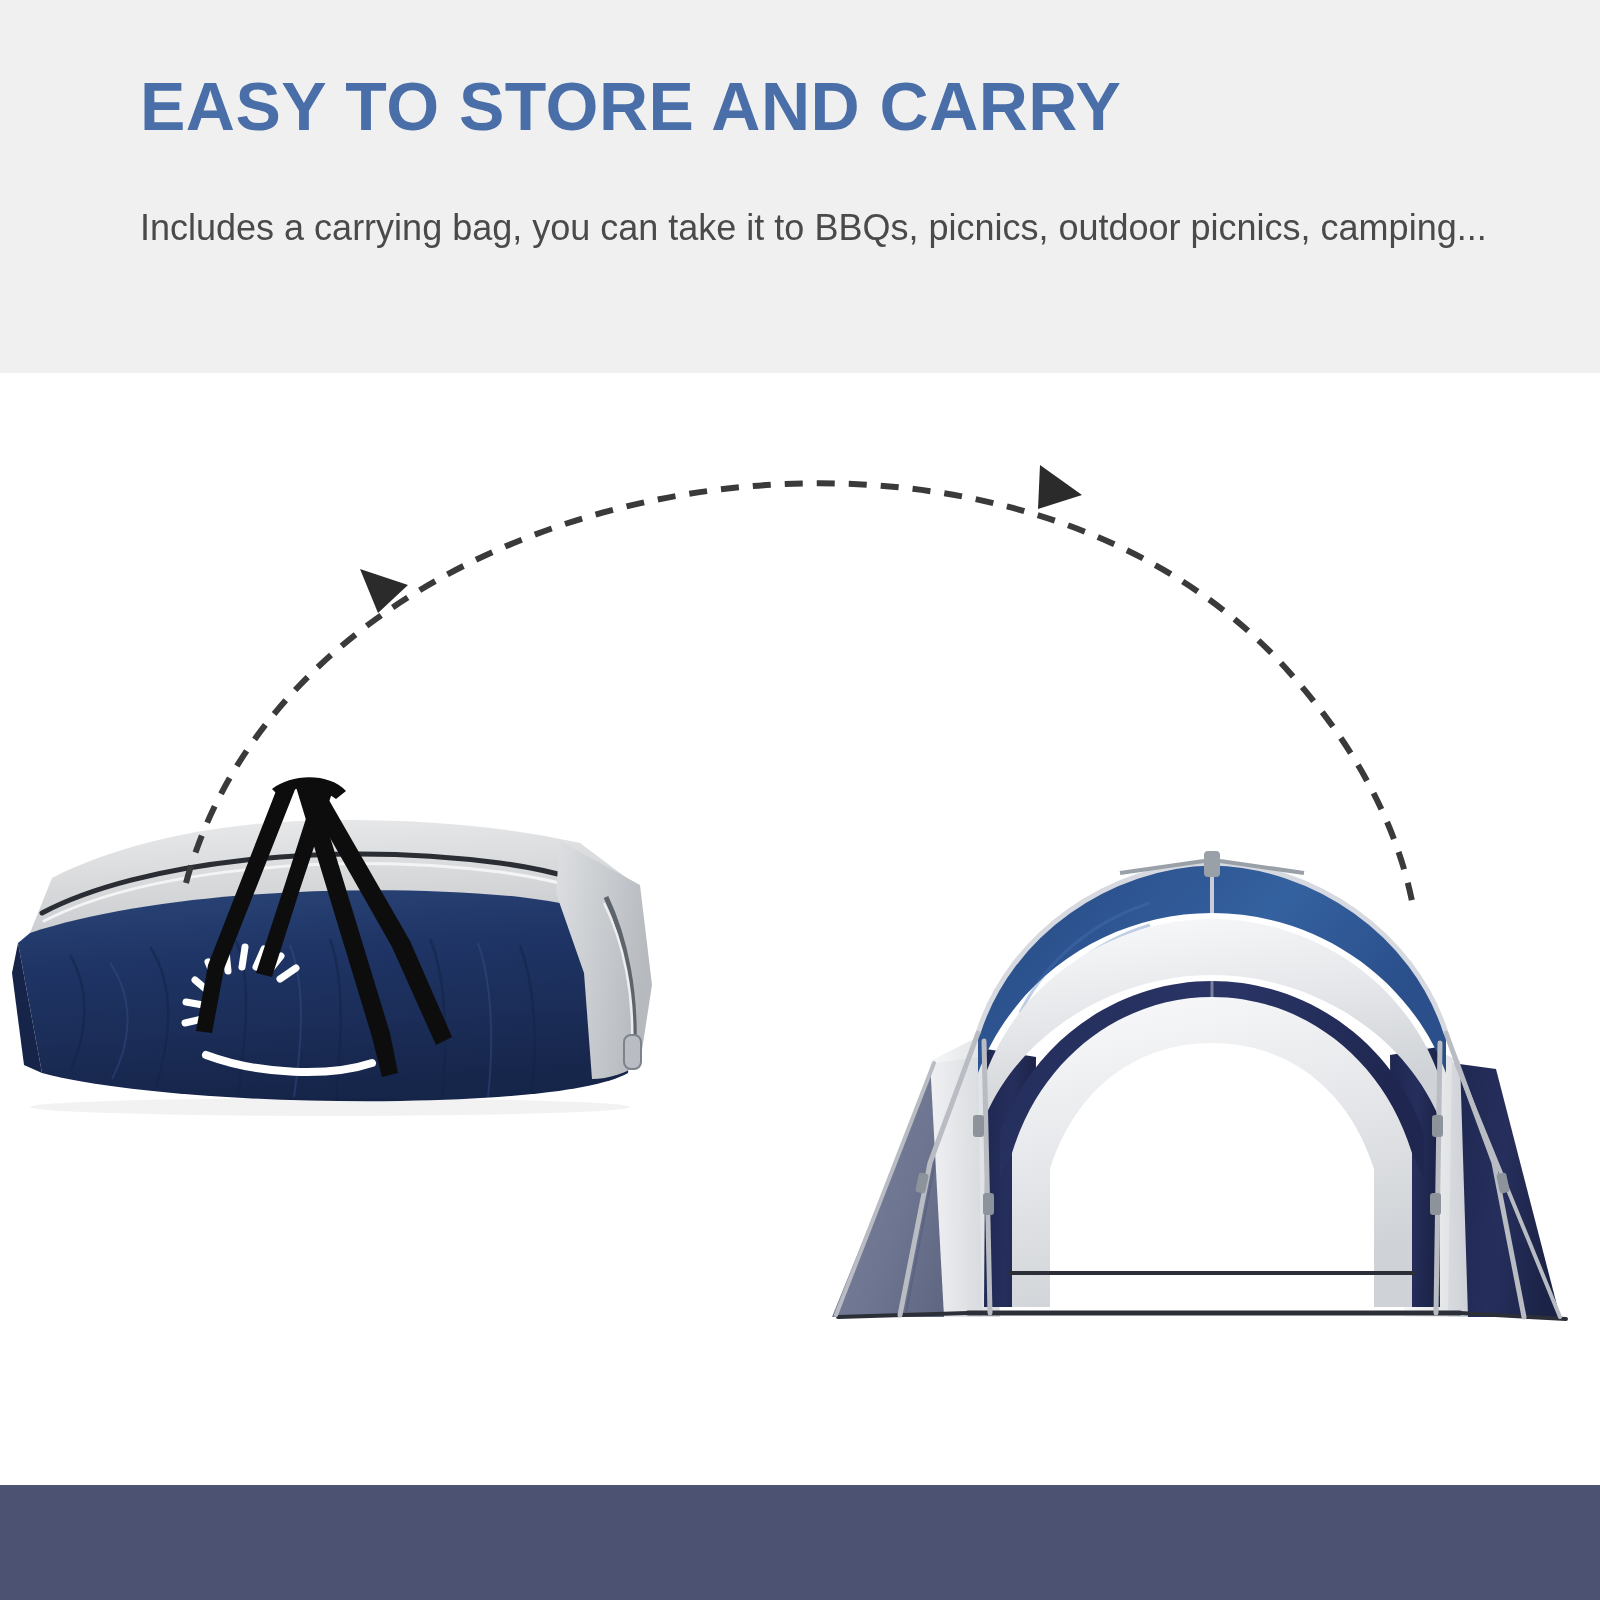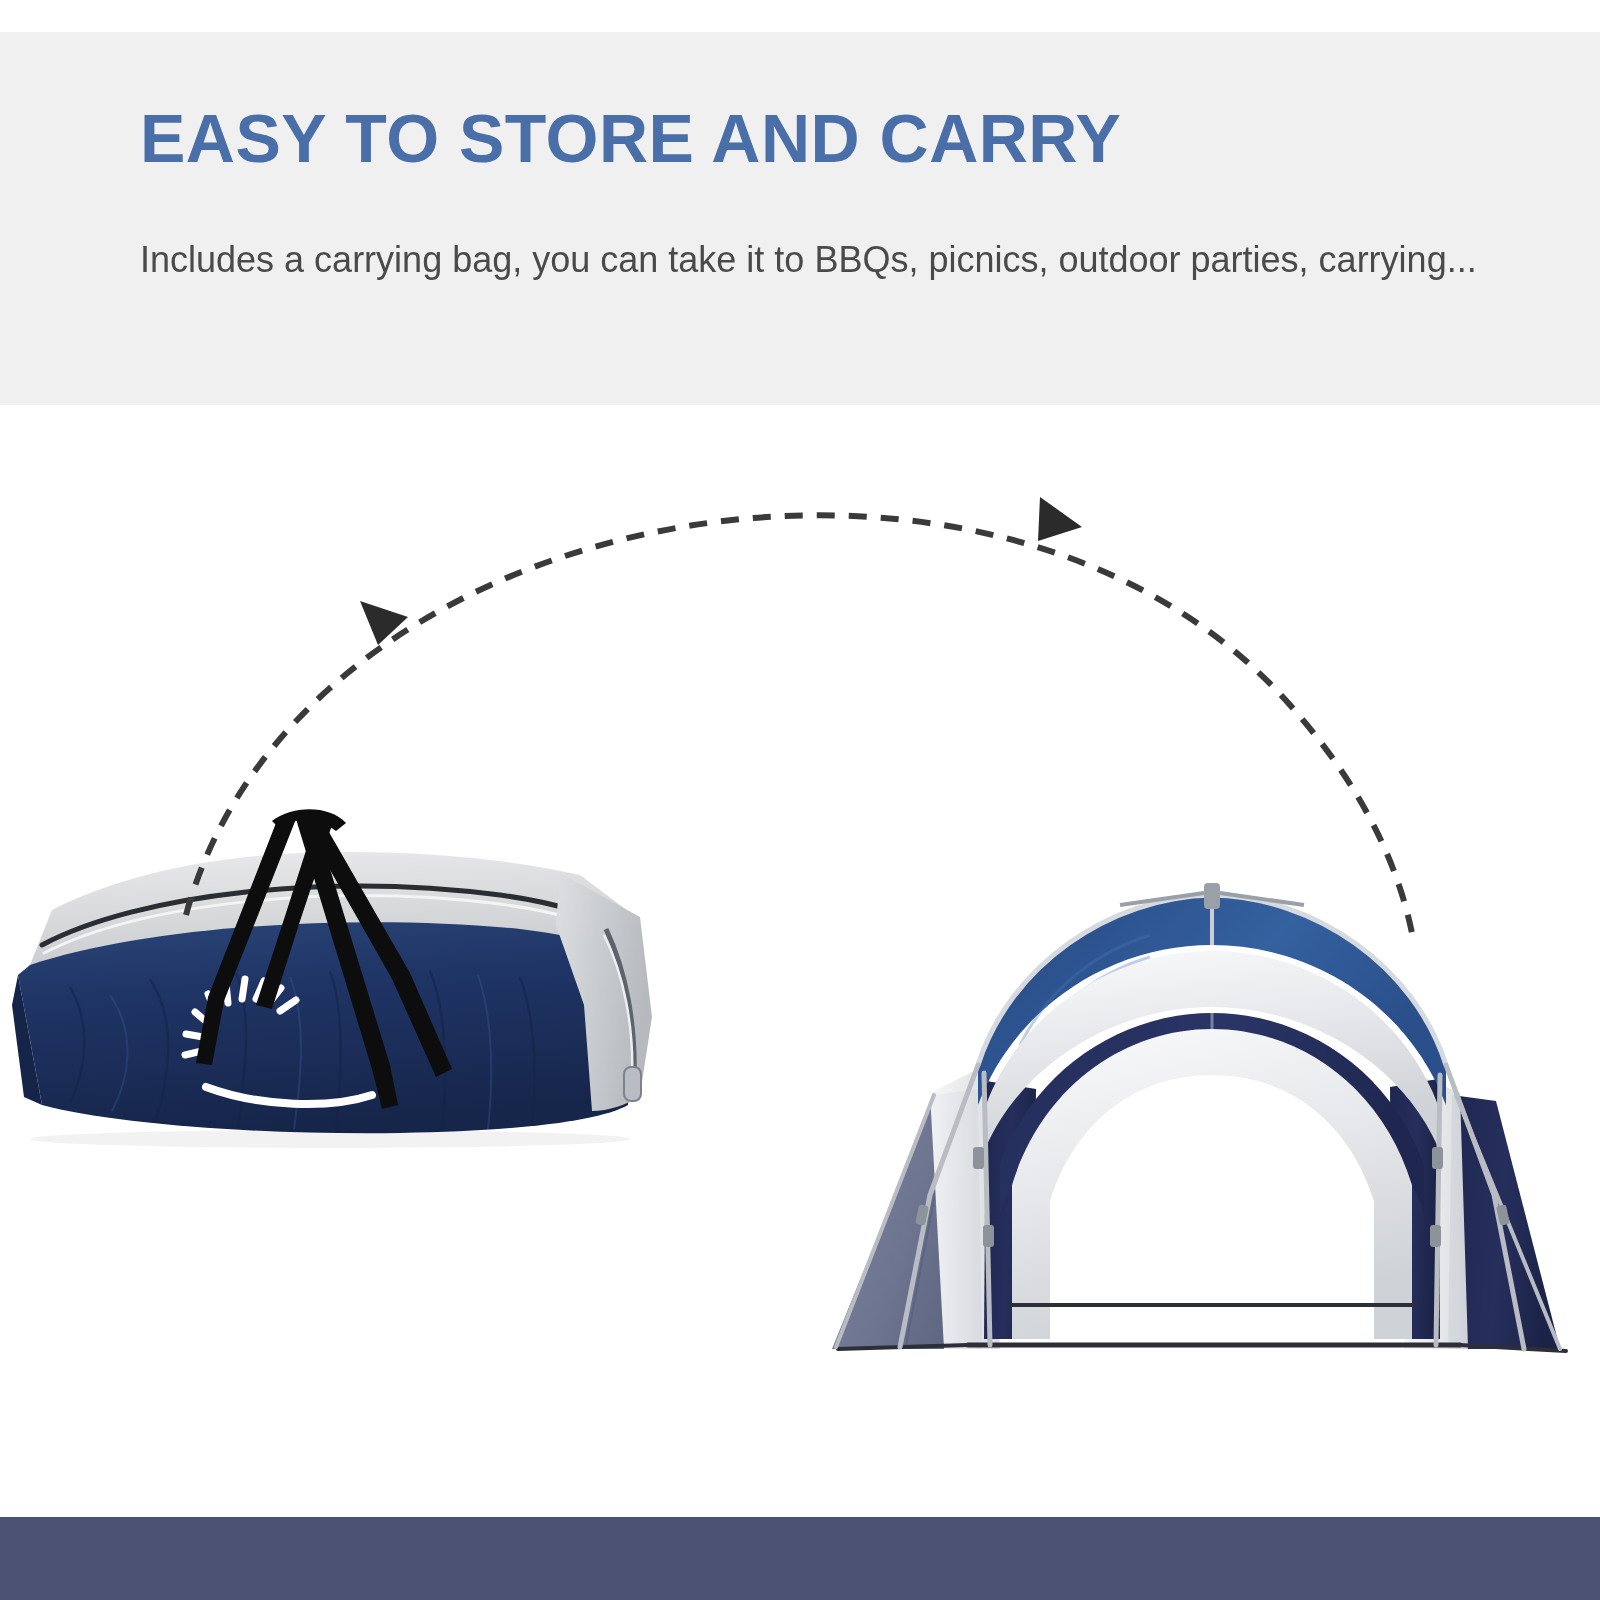--- a/index.html
+++ b/index.html
@@ -6,21 +6,20 @@
   html, body {
     width:1600px; height:1600px;
     background:#ffffff;
     font-family:"Liberation Sans", sans-serif;
     overflow:hidden;
   }
   #page {
     position:relative;
     width:1600px; height:1127px;
     background:#a21caf;
-    margin-top:32px;
   }
 
   
   #header-band {
     position:absolute; left:0; top:0;
     width:1600px; height:373px;
     background:#f0f0f0;
   }
   #headline {
     position:absolute; left:140px; top:72px;
@@ -55,21 +54,21 @@
     background:#4c5272;
   }
 </style>
 </head>
 <body>
 
 <div id="page">
 
   <div id="header-band" style="background: rgb(240, 240, 240);">
     <div id="headline" style="color: rgb(74, 111, 168);">EASY TO STORE AND CARRY</div>
-    <div id="subhead" style="color: rgb(74, 74, 74);">Includes a carrying bag, you can take it to BBQs, picnics, outdoor parties, carrying...</div>
+    <div id="subhead" style="color: rgb(74, 74, 74);">Includes a carrying bag, you can take it to BBQs, picnics, outdoor picnics, camping...</div>
   </div>
 
   <div id="stage" style="background: rgb(255, 255, 255);">
 
     <svg class="layer" viewBox="0 0 1600 1112">
       <defs>
         <linearGradient id="bagNavy" x1="0" y1="0" x2="0.2" y2="1">
           <stop offset="0%" stop-color="#2b4578"></stop>
           <stop offset="35%" stop-color="#1f3566"></stop>
           <stop offset="70%" stop-color="#1b2d58"></stop>

